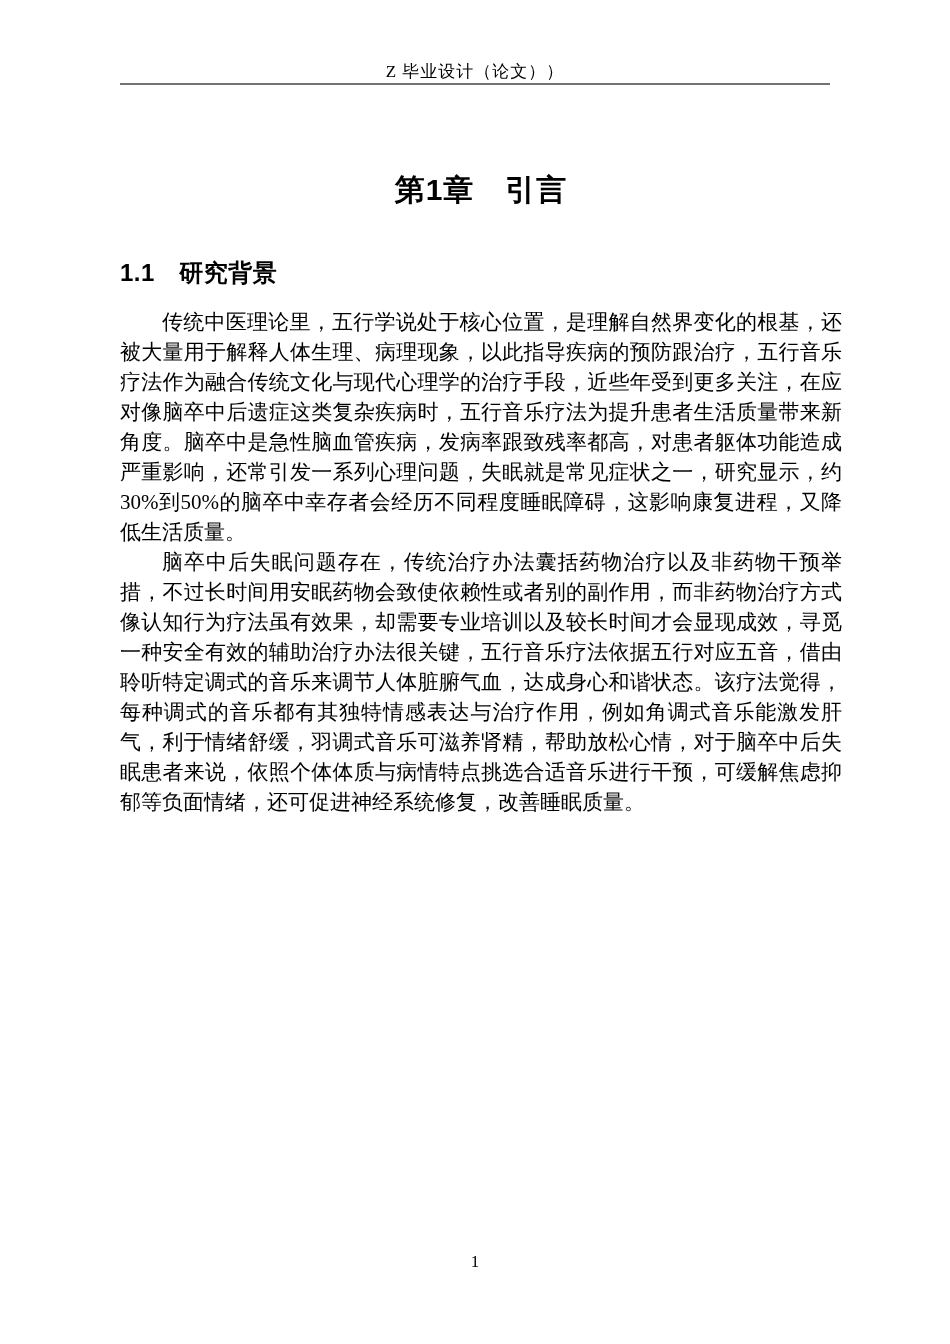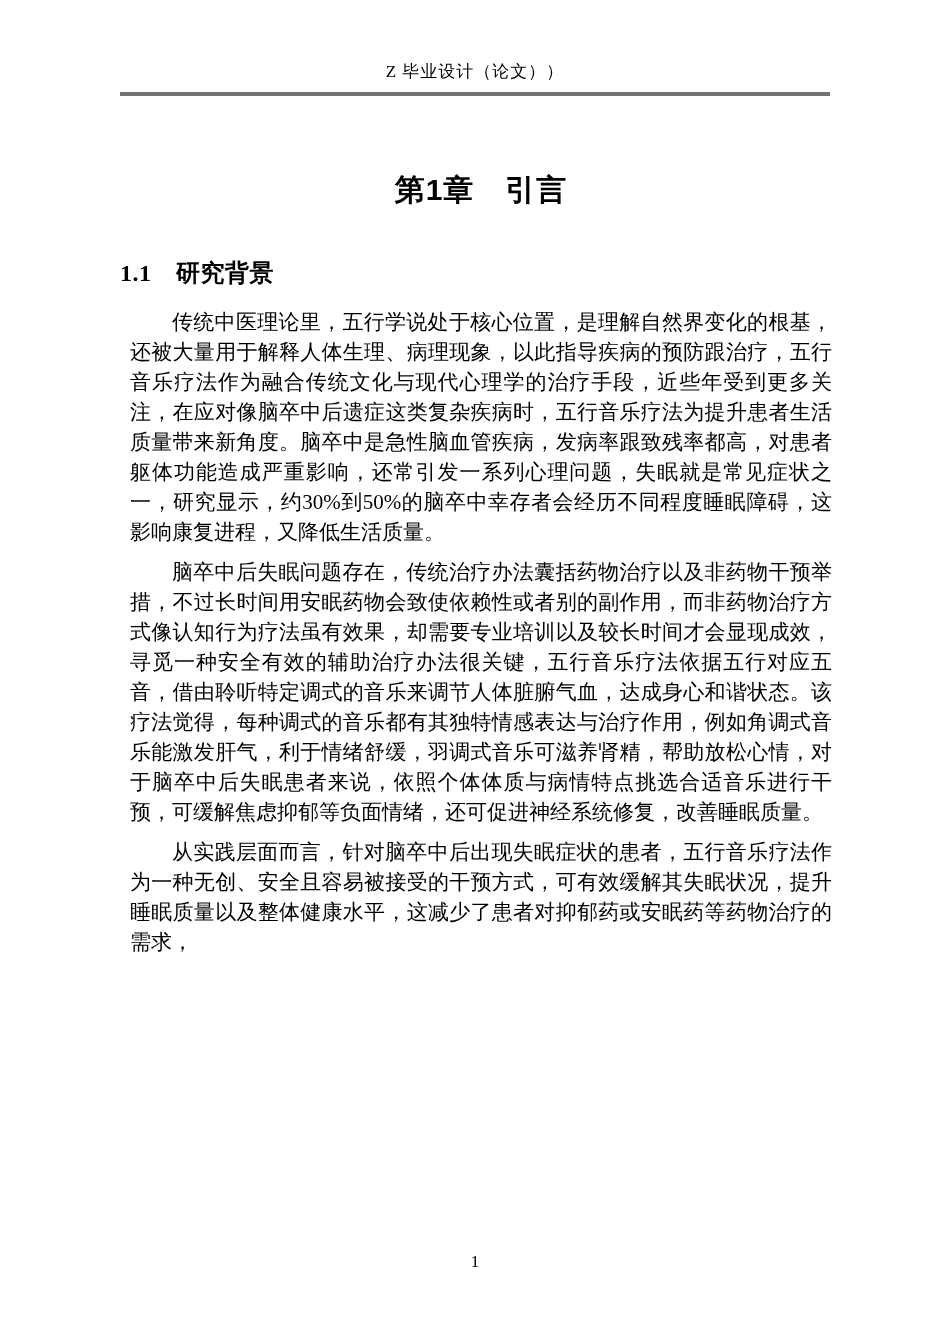--- a/index.html
+++ b/index.html
@@ -19,50 +19,50 @@
   }
   
   .doc-header {
     position: absolute;
     top: 60px;
     left: 120px;
     right: 120px;
     text-align: center;
     font-size: 17px;
     letter-spacing: 1px;
-    padding-bottom: 9px;
-    border-bottom: 4px solid #737373;
+    padding-bottom: 0;
+    border-bottom: 2px solid #737373;
   }
   
   .doc-content {
     position: absolute;
     top: 142px;
     left: 120px;
     right: 108px;
   }
   .chapter-title {
     margin: 28px 0 46px 0;
     text-align: center;
     font-family: "Liberation Sans", sans-serif;
     font-weight: bold;
     font-size: 30px;
     letter-spacing: 1px;
   }
   .section-heading {
     margin: 44px 0 18px 0;
-    font-family: Liberation Serif, serif;
+    font-family: Liberation Sans, sans-serif;
     font-weight: bold;
     font-size: 24px;
     letter-spacing: 0.5px;
   }
   .section-heading.first {
     margin-top: 0;
   }
   .body-para {
-    margin: 10px;
+    margin: 0;
     font-size: 21px;
     line-height: 30px;
     text-align: justify;
     text-justify: inter-ideograph;
     text-indent: 2em;
     word-break: break-all;
   }
   
   .doc-footer {
     position: absolute;
@@ -88,21 +88,20 @@
 
     <h2 class="section-heading first">1.1　研究背景</h2>
 
     <p class="body-para">传统中医理论里，五行学说处于核心位置，是理解自然界变化的根基，还被大量用于解释人体生理、病理现象，以此指导疾病的预防跟治疗，五行音乐疗法作为融合传统文化与现代心理学的治疗手段，近些年受到更多关注，在应对像脑卒中后遗症这类复杂疾病时，五行音乐疗法为提升患者生活质量带来新角度。脑卒中是急性脑血管疾病，发病率跟致残率都高，对患者躯体功能造成严重影响，还常引发一系列心理问题，失眠就是常见症状之一，研究显示，约30%到50%的脑卒中幸存者会经历不同程度睡眠障碍，这影响康复进程，又降低生活质量。</p>
 
     <p class="body-para">脑卒中后失眠问题存在，传统治疗办法囊括药物治疗以及非药物干预举措，不过长时间用安眠药物会致使依赖性或者别的副作用，而非药物治疗方式像认知行为疗法虽有效果，却需要专业培训以及较长时间才会显现成效，寻觅一种安全有效的辅助治疗办法很关键，五行音乐疗法依据五行对应五音，借由聆听特定调式的音乐来调节人体脏腑气血，达成身心和谐状态。该疗法觉得，每种调式的音乐都有其独特情感表达与治疗作用，例如角调式音乐能激发肝气，利于情绪舒缓，羽调式音乐可滋养肾精，帮助放松心情，对于脑卒中后失眠患者来说，依照个体体质与病情特点挑选合适音乐进行干预，可缓解焦虑抑郁等负面情绪，还可促进神经系统修复，改善睡眠质量。</p>
 
 
 
 
-    <p class="body-para">从实践层面而言，针对脑卒中后出现失眠症状的患者，五行音乐疗法作为一种无创、安全且容易被接受的干预方式，可有效缓解其失眠状况，提升睡眠质量以及整体健康水平，这减少了患者对抑郁药或安眠药等药物治疗的需求，</p>
 
   </div>
 
   <div class="doc-footer">
     <span>1</span>
   </div>
 
 </div>
 
 </body></html>

